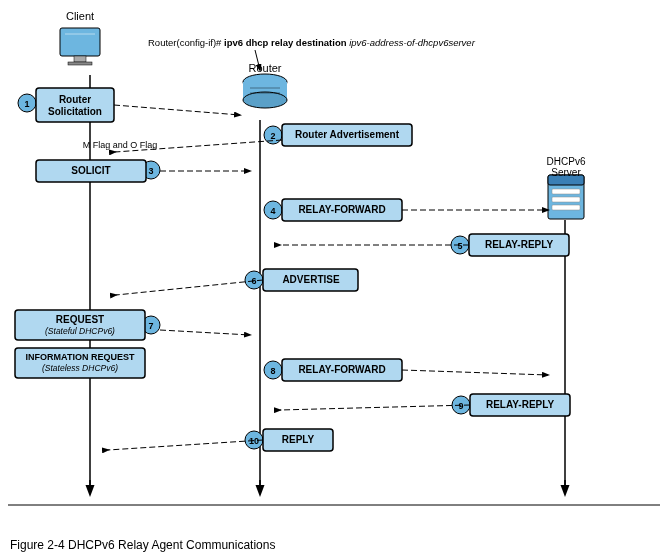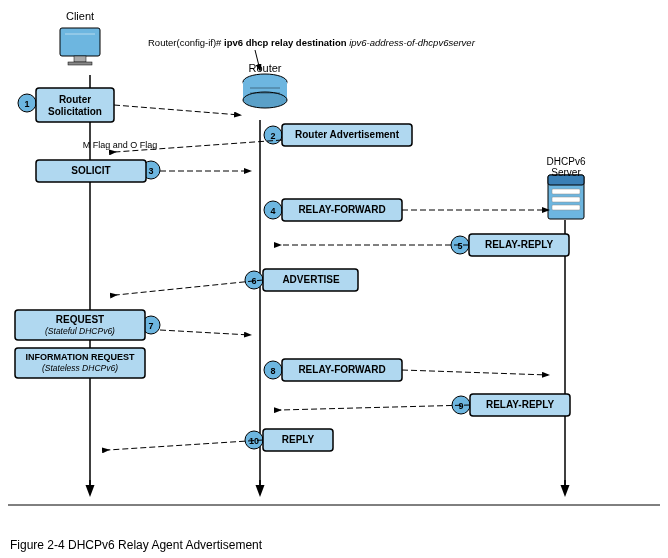--- a/index.html
+++ b/index.html
@@ -169,14 +169,14 @@
 
   <line x1="90" y1="480" x2="90" y2="494" stroke="#000" stroke-width="1.5" marker-end="url(#arr)"></line>
   <line x1="260" y1="480" x2="260" y2="494" stroke="#000" stroke-width="1.5" marker-end="url(#arr)"></line>
   <line x1="565" y1="480" x2="565" y2="494" stroke="#000" stroke-width="1.5" marker-end="url(#arr)"></line>
 
   <line x1="8" y1="505" x2="660" y2="505" stroke="#000" stroke-width="1"></line>
 </svg>
 </div>
 
 <div style="position:absolute; bottom:6px; left:10px;">
-  <span class="fig-label">Figure 2-4</span><span>   DHCPv6 Relay Agent Advertisement</span>
+  <span class="fig-label">Figure 2-4</span><span>   DHCPv6 Relay Agent Communications</span>
 </div>
 
 </body></html>

